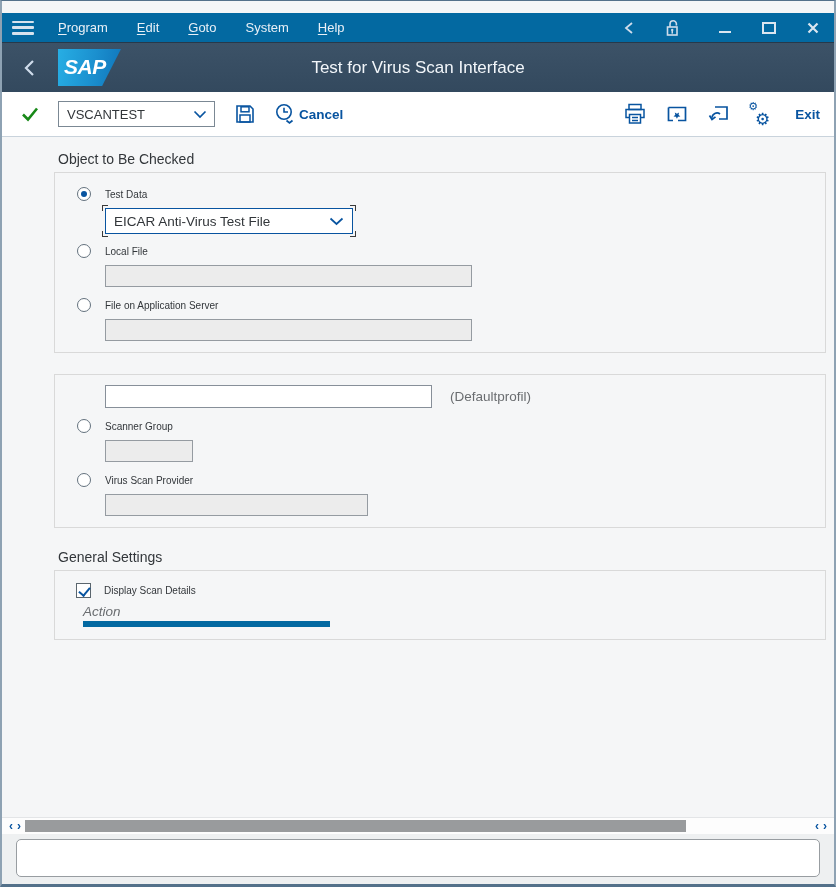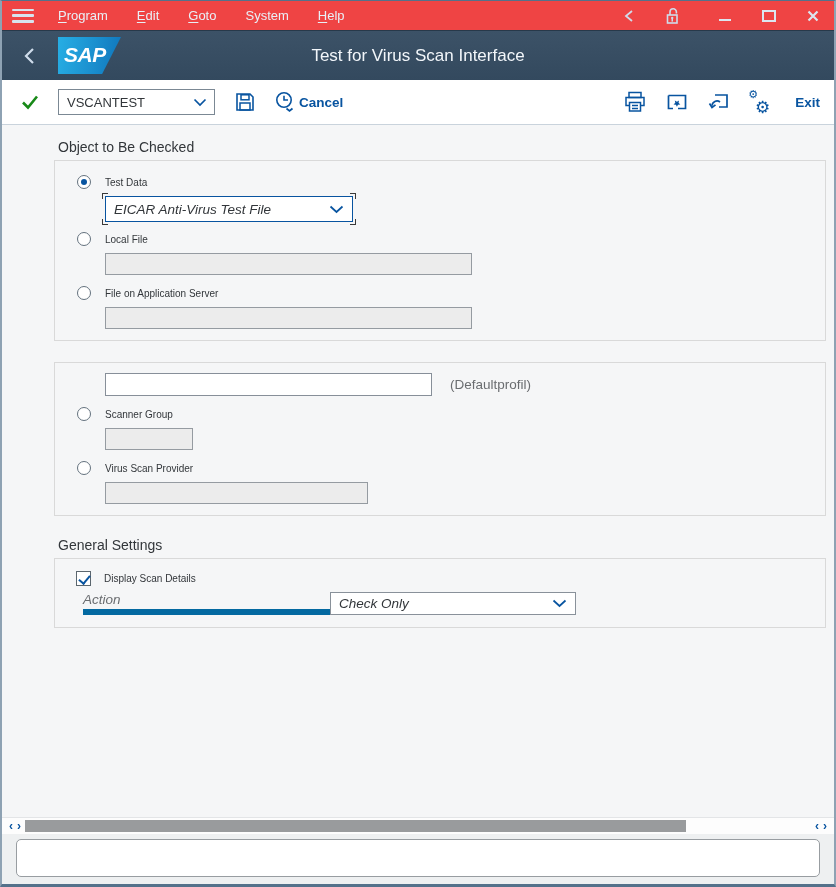--- a/index.html
+++ b/index.html
@@ -10,23 +10,24 @@
     width:836px; height:887px; margin:0 auto;
     display:flex; flex-direction:column;
     background:#f5f6f7;
     border-left:2px solid #8ea2b3; border-right:2px solid #8ea2b3;
     border-bottom:3px solid #54718a; border-top:1px solid #54718a;
     overflow:hidden;
   }
 
   
   .menubar {
-    height:30px; background:#ef4444; display:flex; align-items:center;
+    height:30px; background:#0369a1; display:flex; align-items:center;
     padding:0 10px; color:#e9f0f7; font-size:13px; flex:0 0 auto;
     border-bottom:1px solid #27394a;
+    margin-top:12px;
   }
   .hamburger { width:22px; height:14px; display:flex; flex-direction:column; justify-content:space-between; margin-right:18px; cursor:pointer; }
   .hamburger i { display:block; height:2.5px; background:#d7e3ee; border-radius:1px; }
   .menu-item { margin-right:17px; padding:2px 6px; cursor:default; white-space:nowrap; }
   .menu-item u { text-decoration:underline; text-underline-offset:2px; }
   .menubar-right { margin-left:auto; display:flex; align-items:center; gap:22px; }
   .mb-icon { display:flex; align-items:center; justify-content:center; width:22px; height:20px; }
   .mb-icon svg { display:block; }
 
   
@@ -83,21 +84,21 @@
   .indent { margin-left:28px; }
 
   .text-input {
     height:22px; border:1px solid #959ba1; background:#ececec;
     font:13px "Liberation Sans",sans-serif; color:#32363a; padding:0 6px;
   }
   .text-input.enabled { background:#fff; border-color:#878f99; height:23px; }
 
   .combo {
     height:26px; border:1px solid #89919a; background:#fff;
-    display:flex; align-items:center; cursor:pointer;font-style:italic;
+    display:flex; align-items:center; cursor:pointer;
   }
   .combo .val { flex:1; font-size:13.5px; color:#32363a; padding-left:8px; white-space:nowrap; overflow:hidden; }
   .combo .chev { padding-right:8px; display:flex; }
   .combo.focused { border:1px solid #0854a0; }
 
   .focus-wrap { position:relative; display:inline-block; }
   .focus-wrap .fc { position:absolute; width:6px; height:6px; border:0 solid #3a3a3a; }
   .fc.tl { top:-3px; left:-3px; border-top-width:1.5px; border-left-width:1.5px; }
   .fc.tr { top:-3px; right:-3px; border-top-width:1.5px; border-right-width:1.5px; }
   .fc.bl { bottom:-3px; left:-3px; border-bottom-width:1.5px; border-left-width:1.5px; }
@@ -327,28 +328,20 @@
       <div class="section-title">General Settings</div>
       <div class="group-box" style="padding-bottom:12px;">
         <div class="row" style="height:18px;">
           <span class="checkbox checked"></span>
           <span class="ctl-label" style="margin-left:13px;">Display Scan Details</span>
         </div>
         <div class="action-row">
           <div class="action-label-cell">
             <span>Action</span>
           </div>
-          <div class="combo" style="width:246px; height:23px;">
-            <span class="val">Check Only</span>
-            <span class="chev">
-              <svg width="15" height="9" viewBox="0 0 15 9">
-                  <path d="M1.5 1.5 L7.5 7 L13.5 1.5" fill="none" stroke="#0854a0" stroke-width="1.7"></path>
-                </svg>
-            </span>
-          </div>
         </div>
       </div>
     </div>
 
   </div>
 
   <div class="hscroll">
     <div class="scroll-btns">
       <b>‹</b>
       <b>›</b>

